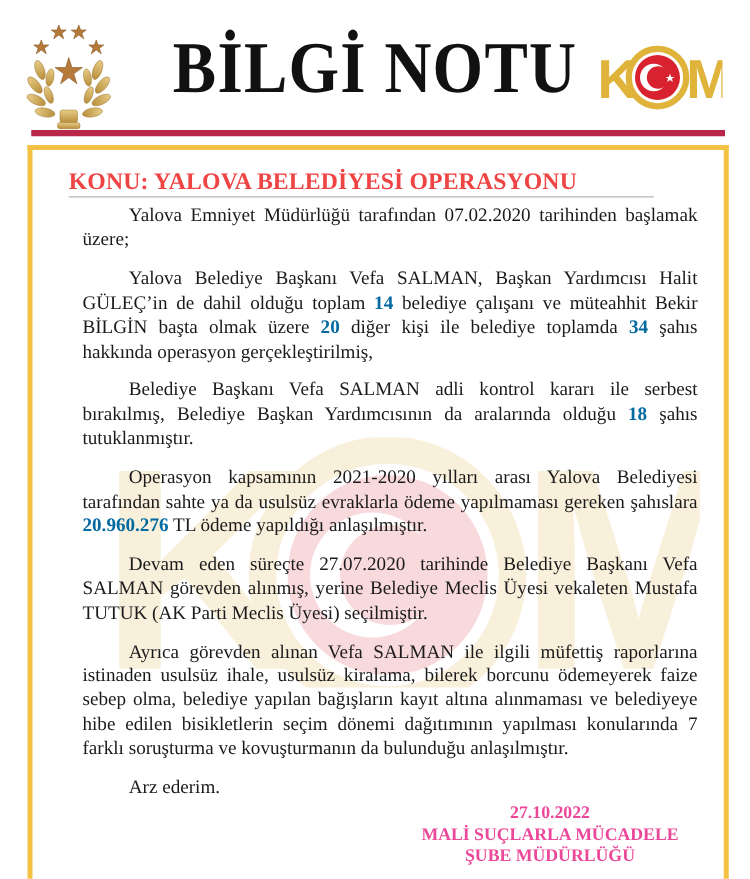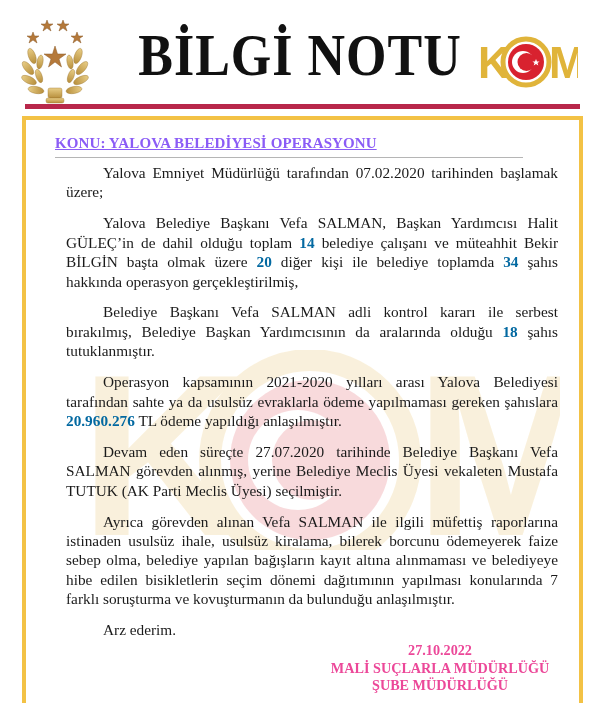--- a/index.html
+++ b/index.html
@@ -72,24 +72,23 @@
       height: 200px;
       opacity: 0.16;
       pointer-events: none;
     }
     
     .subject {
       position: absolute;
       left: 55px;
       top: 135px;
       font-weight: bold;
-      font-size: 15px;
-      color: #8b5cf6;
+      font-size: 19px;
+      color: #ef4444;
       letter-spacing: 0.1px;
-      text-decoration: underline;
     }
     .subject-rule {
       position: absolute;
       left: 55px;
       top: 157px;
       width: 468px;
       height: 1px;
       background: #b5b5b5;
     }
     .body {
@@ -210,15 +209,15 @@
   <p>
     <span>Ayrıca görevden alınan Vefa SALMAN ile ilgili müfettiş raporlarına istinaden usulsüz ihale, usulsüz kiralama, bilerek borcunu ödemeyerek faize sebep olma, belediye yapılan bağışların kayıt altına alınmaması ve belediyeye hibe edilen bisikletlerin seçim dönemi dağıtımının yapılması konularında 7 farklı soruşturma ve kovuşturmanın da bulunduğu anlaşılmıştır.</span>
   </p>
   <p>
     <span>Arz ederim.</span>
   </p>
 </div>
 
 <div class="signature">
   <div>27.10.2022</div>
-  <div>MALİ SUÇLARLA MÜDÜRLÜĞÜ</div>
+  <div>MALİ SUÇLARLA MÜCADELE</div>
   <div>ŞUBE MÜDÜRLÜĞÜ</div>
 </div>
 
 </body></html>

